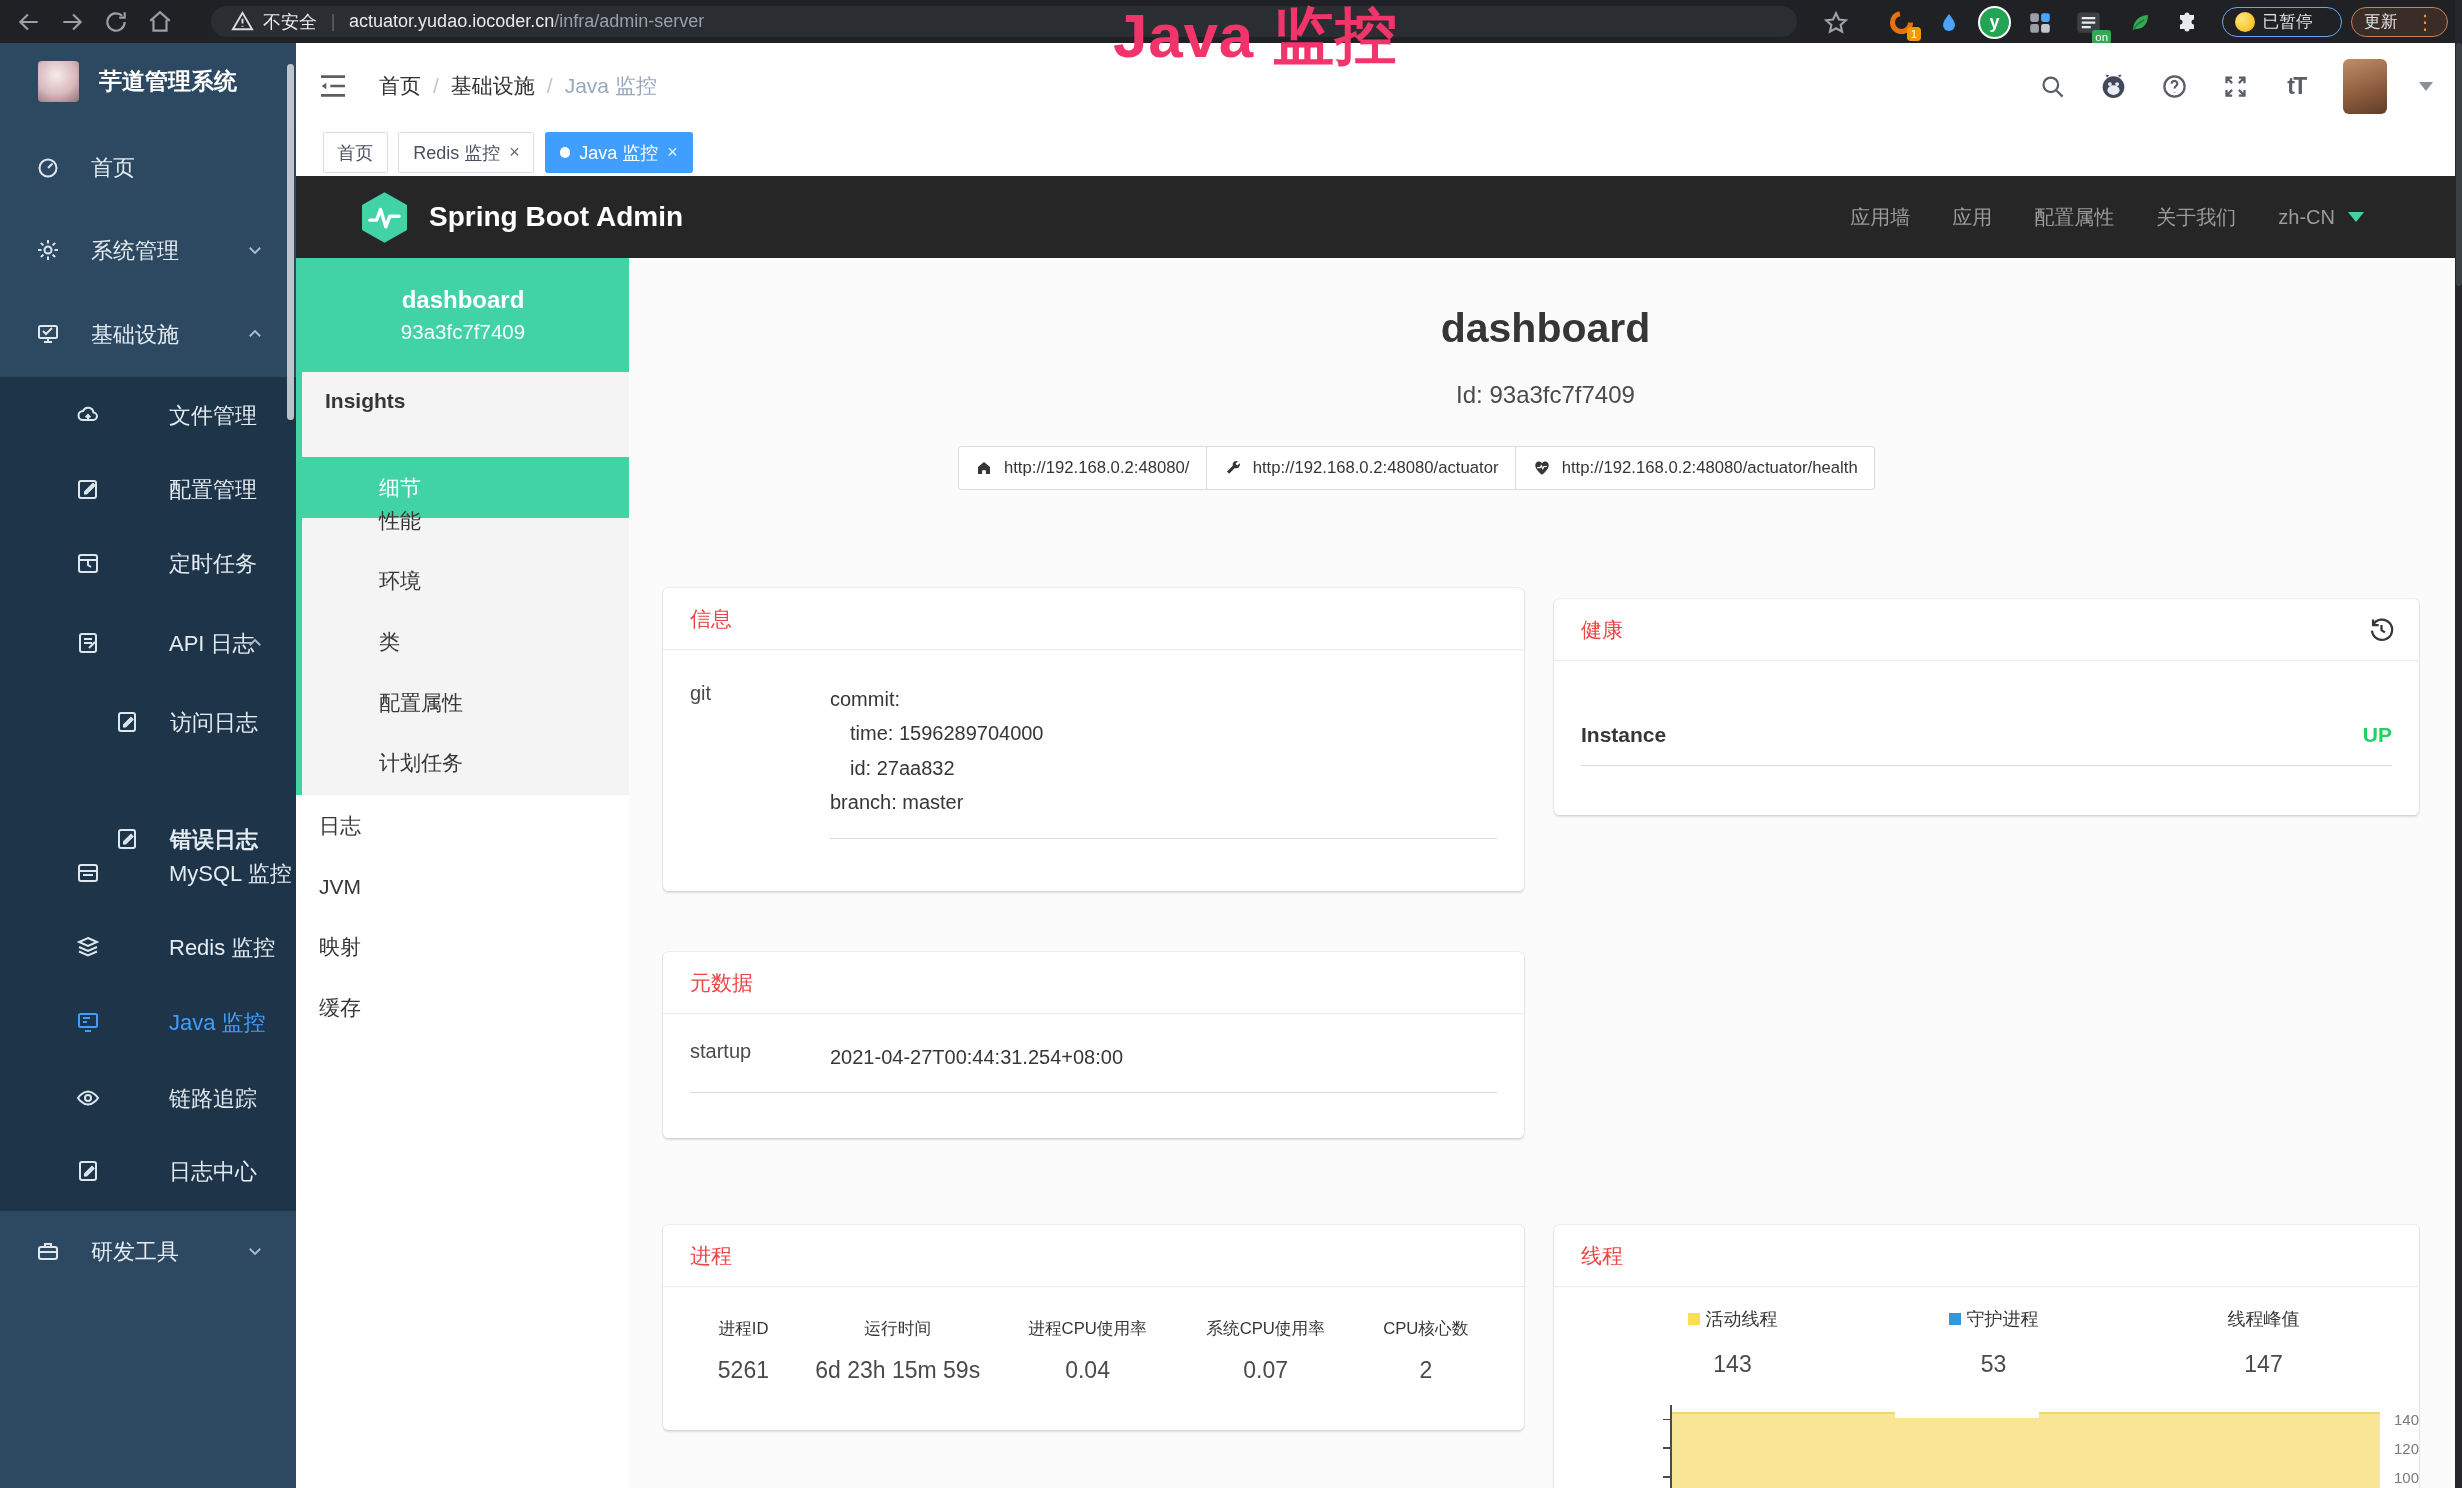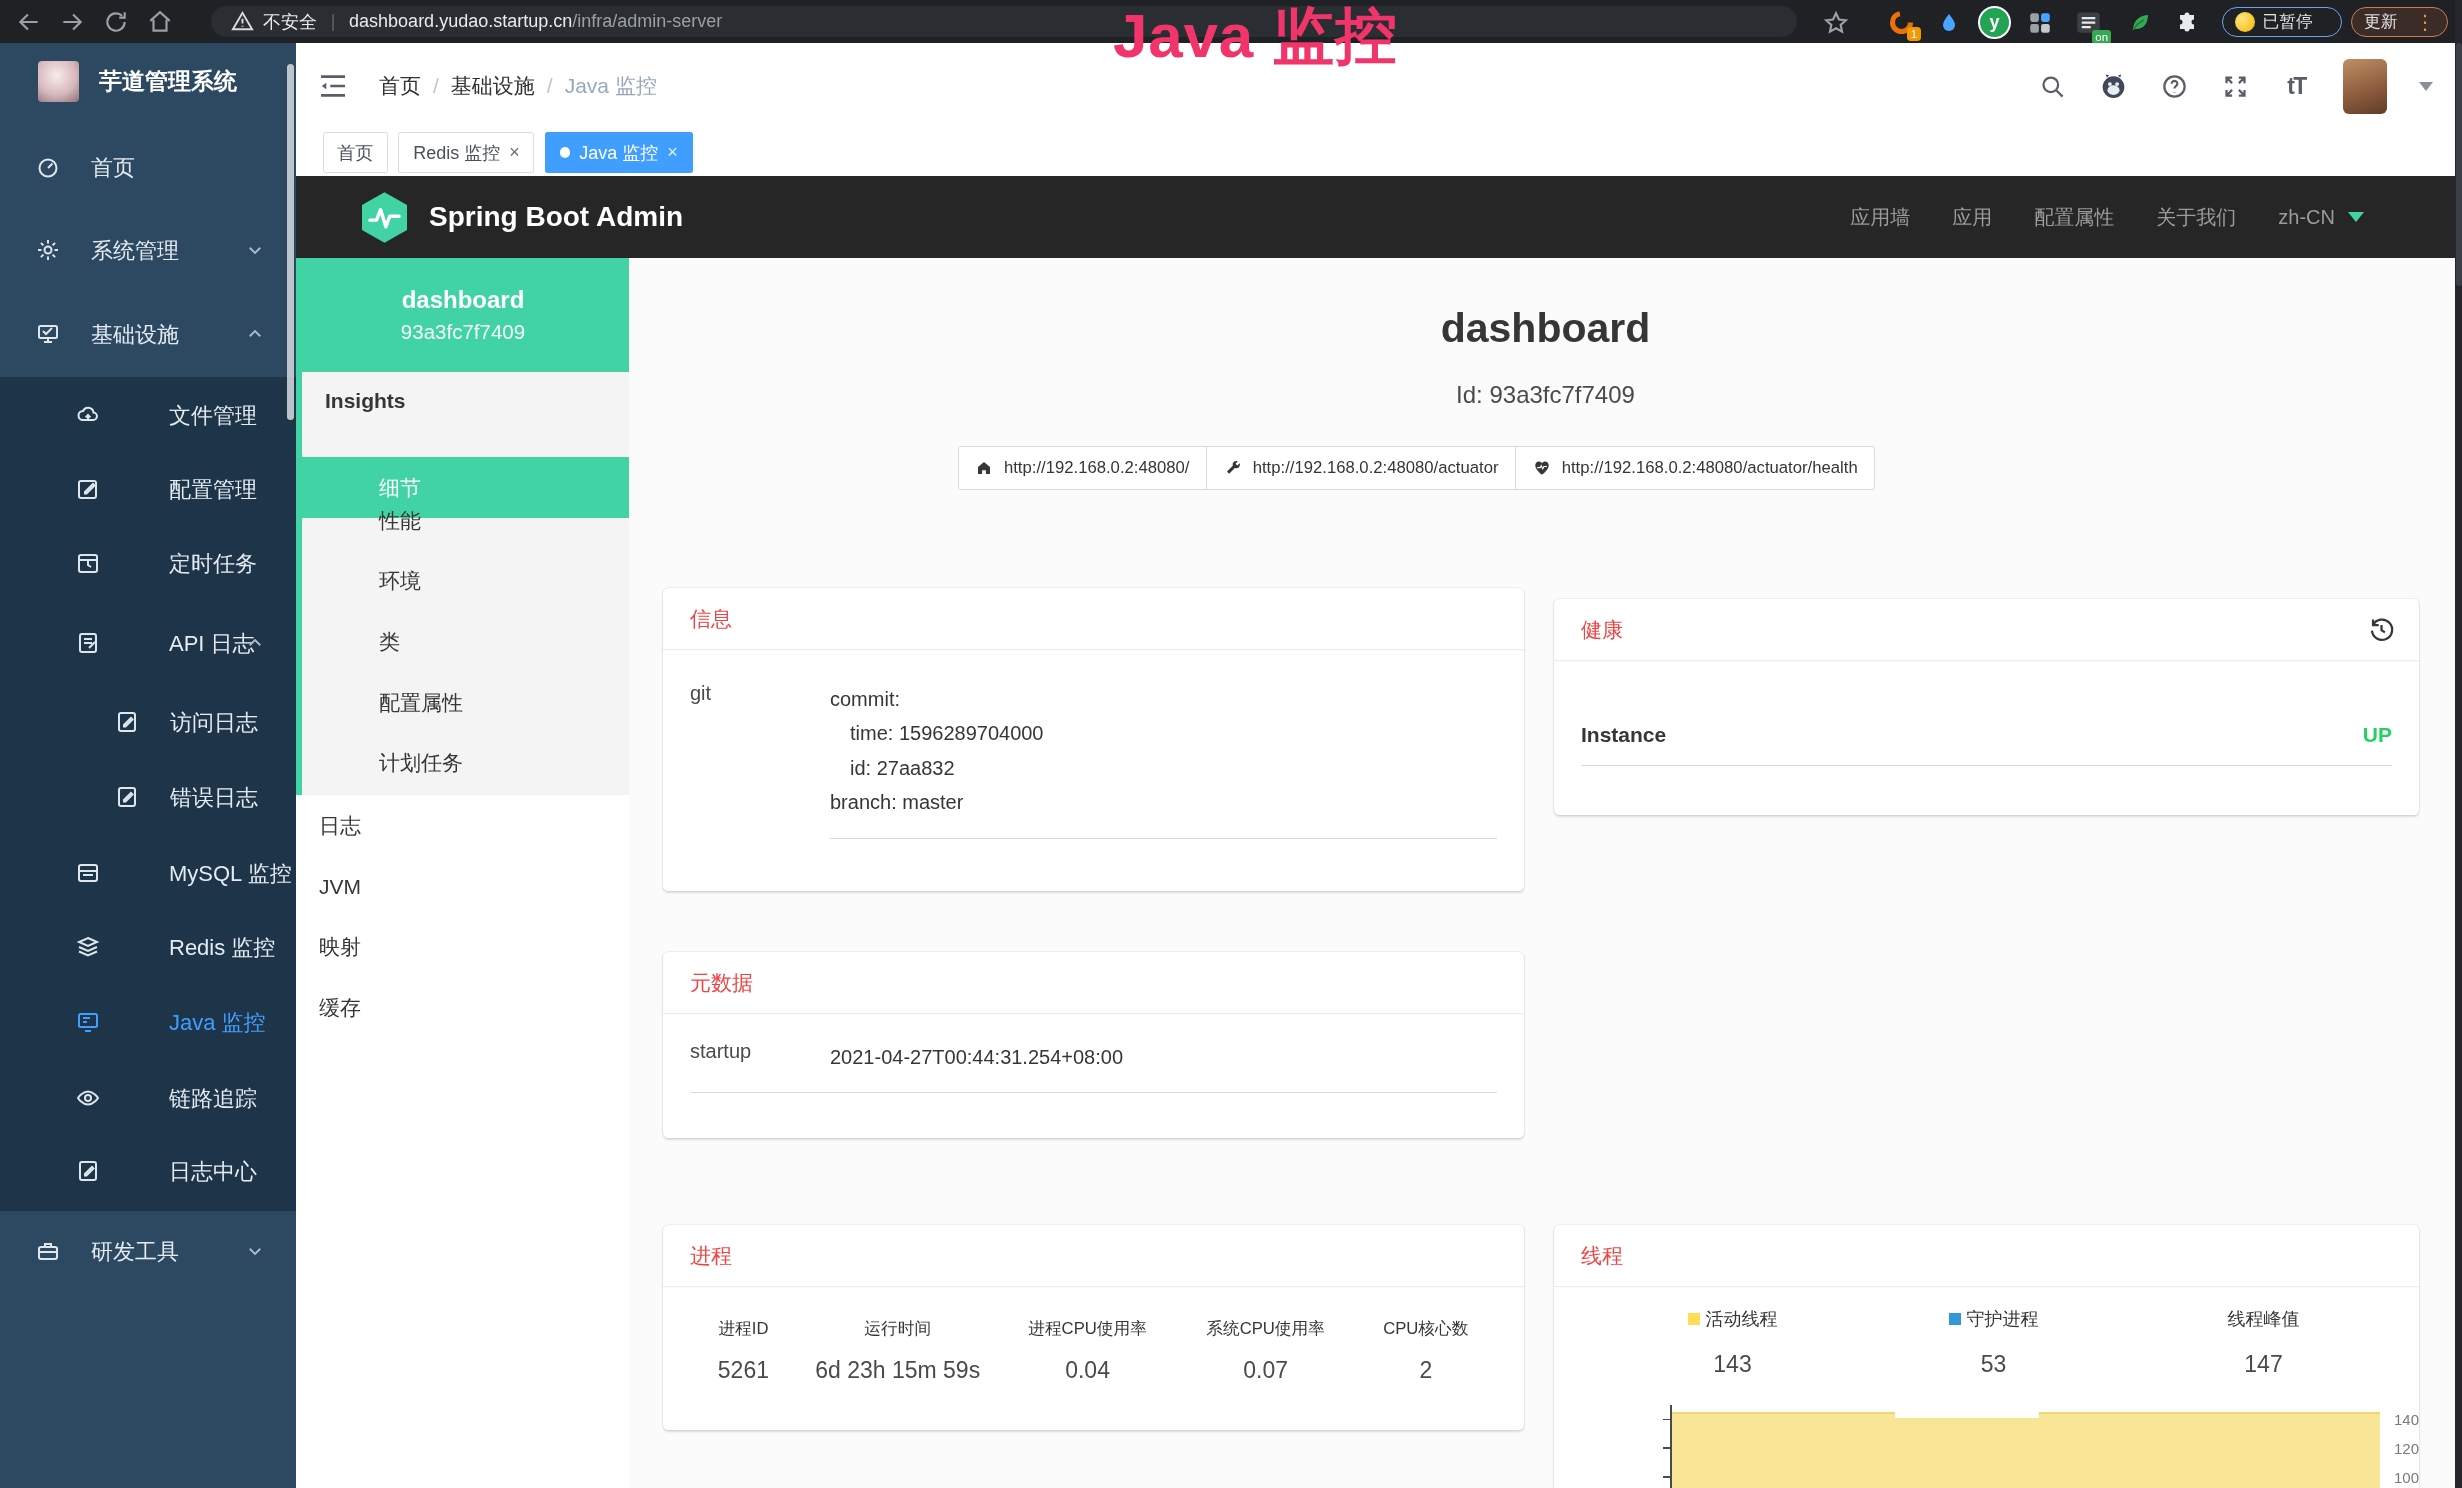--- a/index.html
+++ b/index.html
@@ -137,21 +137,21 @@
         <path d="M3 11l9-8 9 8M6 10v10h12V10"></path>
       </svg>
   </div>
   <div id="url-pill">
     <svg viewBox="0 0 24 24" width="23" height="23" fill="none" stroke="#dadce0" stroke-width="2">
         <path d="M12 3L22 20H2z"></path>
         <path d="M12 9v5M12 16.5v1"></path>
       </svg>
     <span style="margin-left:9px;">不安全</span>
     <span class="sep">|</span>
-    <span>dashboard.yudao.startup.cn</span>
+    <span>actuator.yudao.iocoder.cn</span>
       <span class="url-path">/infra/admin-server</span>
   </div>
   <div class="exticon" style="left:1819px;">
     <svg viewBox="0 0 24 24" width="26" height="26" fill="none" stroke="#9aa0a6" stroke-width="2">
         <path d="M12 3l2.7 5.8 6.3.7-4.7 4.2 1.3 6.2L12 16.8 6.4 20l1.3-6.2L3 9.5l6.3-.7z"></path>
       </svg>
   </div>
   <div class="exticon" style="left:1885px;">
     <svg viewBox="0 0 24 24" width="27" height="27" fill="none">
         <circle cx="12" cy="12" r="8" stroke="#e8710a" stroke-width="4.5" stroke-dasharray="36 14"></circle>
@@ -295,21 +295,21 @@
   </div>
   <div class="srow lv3" style="top:652px;">
     <span class="sic">
         <svg viewBox="0 0 24 24" width="24" height="24" fill="none" stroke="currentColor" stroke-width="2">
           <rect x="4" y="3" width="16" height="18" rx="2"></rect>
           <path d="M9 15l7-7 1.5 1.5-7 7H9z"></path>
         </svg>
       </span>
     <span class="slb">访问日志</span>
   </div>
-  <div class="srow lv3" style="top:727px;">
+  <div class="srow lv3" style="top:769px;font-weight:bold;">
     <span class="sic">
         <svg viewBox="0 0 24 24" width="24" height="24" fill="none" stroke="currentColor" stroke-width="2">
           <rect x="4" y="3" width="16" height="18" rx="2"></rect>
           <path d="M9 15l7-7 1.5 1.5-7 7H9z"></path>
         </svg>
       </span>
     <span class="slb">错误日志</span>
   </div>
   <div class="srow lv2" style="top:803px;">
     <span class="sic">

